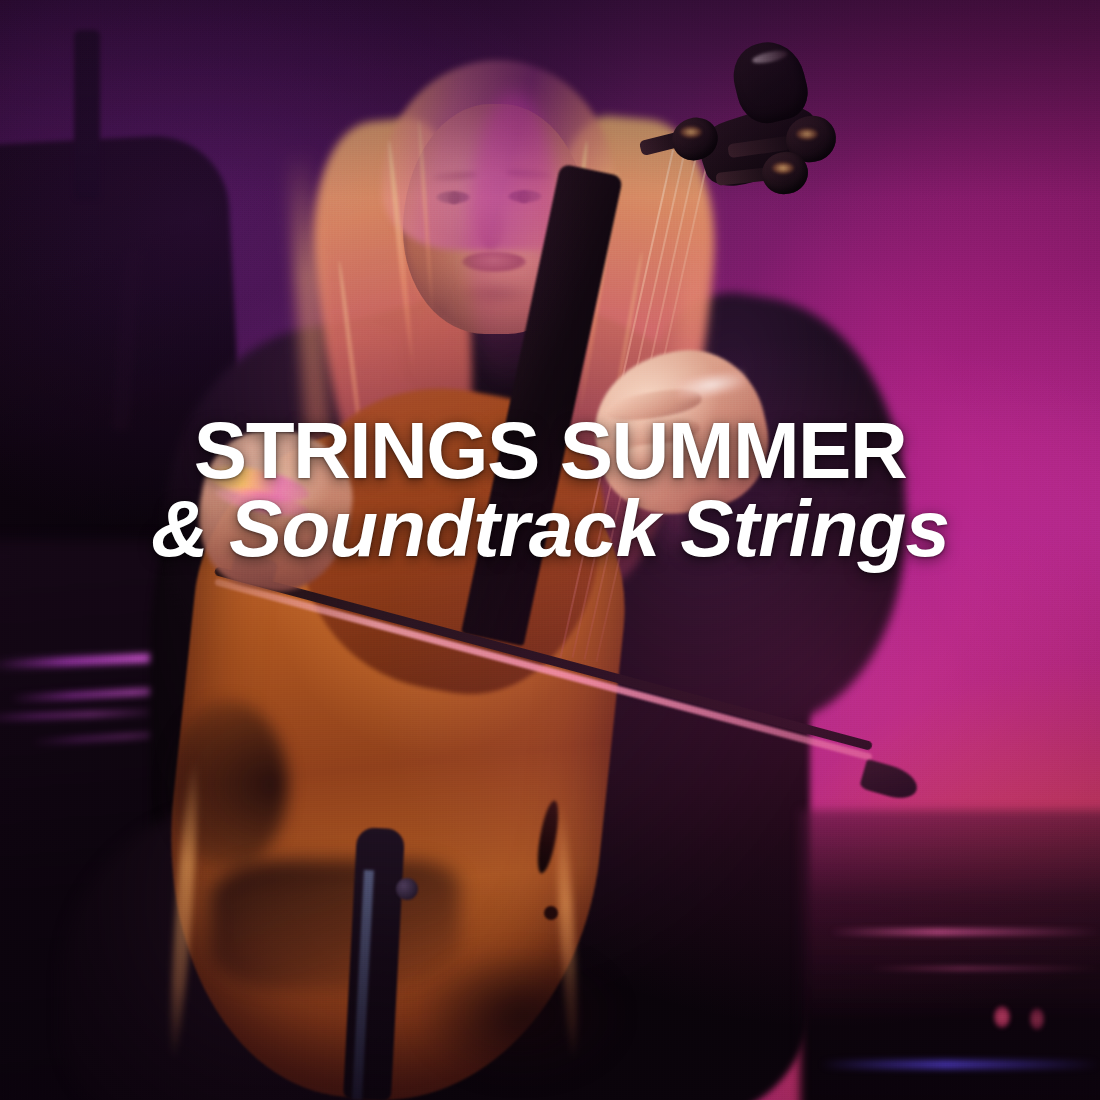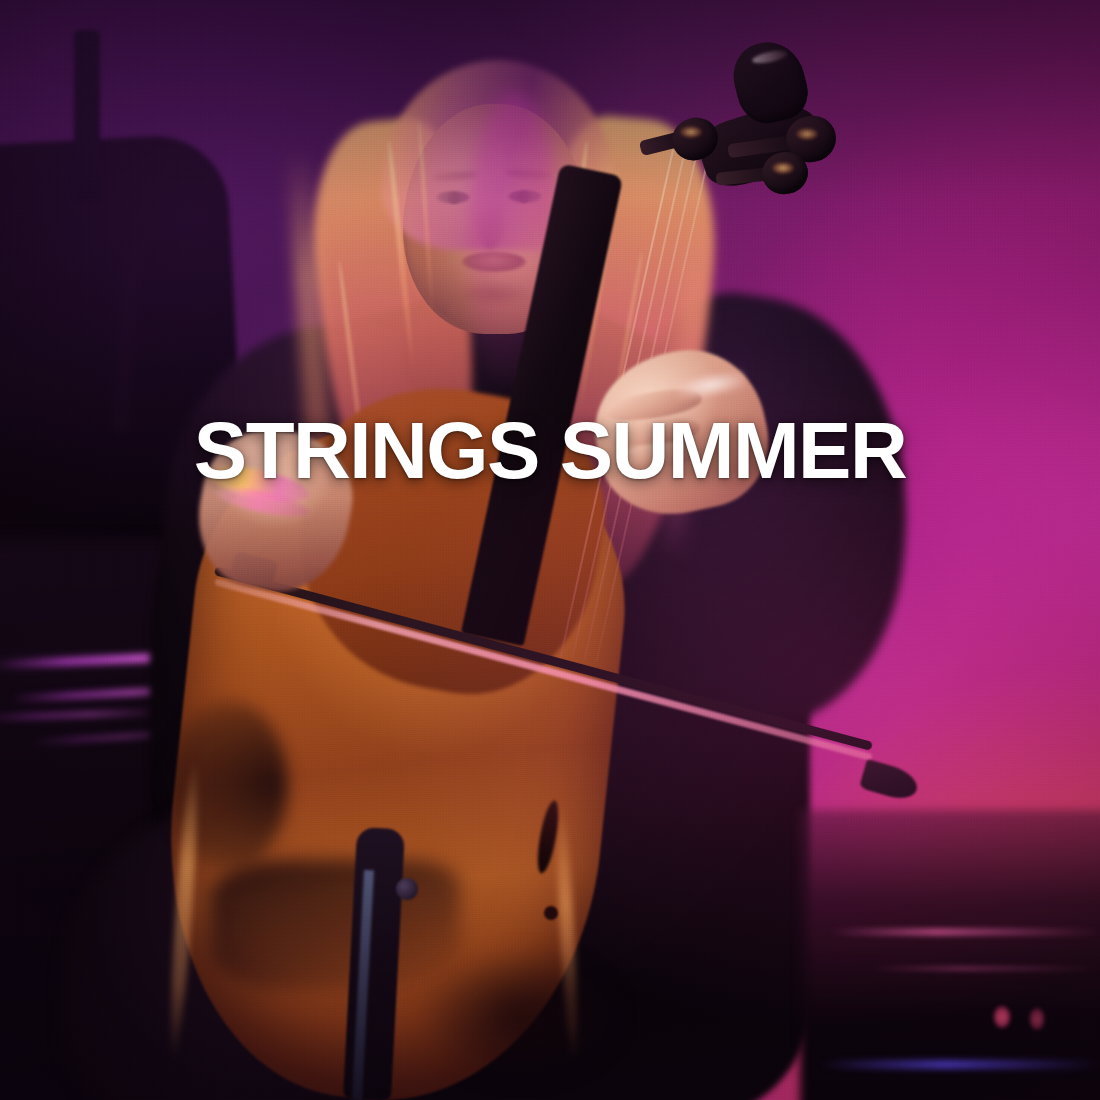--- a/index.html
+++ b/index.html
@@ -696,18 +696,19 @@
 
     <div class="bg-vignette"></div>
     <div class="grade"></div>
     <div class="grain"></div>
   </div>
 
   <div class="overlay">
 
     <div class="headline">
       <span class="hl-line">STRINGS SUMMER</span>
+      <span class="hl-line hl-em">&amp; Soundtrack Strings</span>
     </div>
 
 
   </div>
 
 </div>
 
 </body></html>

